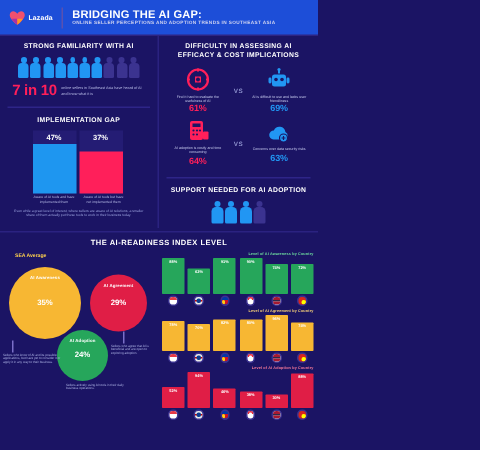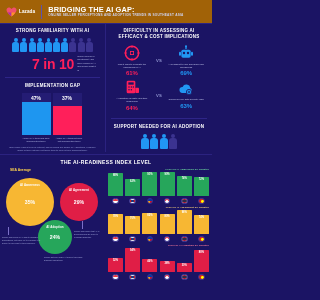--- a/index.html
+++ b/index.html
@@ -6,21 +6,21 @@
   html, body {
     width: 212px; height: 300px;
     background: #1b1464;
     font-family: "Liberation Sans", sans-serif;
     overflow: hidden;
   }
   .page { position: relative; width: 212px; height: 300px; background: #1b1464; }
 
   
   .header {
-    height: 24px; background: #a16207;
+    height: 24px; background: #1d4ed8;
     display: flex; align-items: center; padding: 0 6px; gap: 6px;
     border-bottom: 1px solid #2e2482;
   }
   .logo-wrap { display: flex; align-items: center; gap: 2px; }
   .logo-mark { width: 11px; height: 10px; position: relative; }
   .logo-mark .lp { position: absolute; width: 100%; height: 100%; }
   .logo-text { font-size: 4.6px; font-weight: bold; color: #fff; letter-spacing: .1px; }
   .hdr-div { width: 1px; height: 14px; background: #5a51b0; }
   .hdr-titles { display: flex; flex-direction: column; gap: 1px; }
   .hdr-title { font-size: 7.4px; font-weight: bold; color: #ffffff; letter-spacing: .15px; line-height: 1; }
@@ -45,21 +45,21 @@
   .person .body { position: absolute; top: 4.2px; left: 0; width: 7px; height: 9.4px; border-radius: 2.6px 2.6px 1px 1px; }
   .p-on .head, .p-on .body { background: #2196f3; }
   .p-off .head, .p-off .body { background: #3b3390; }
 
   .people-sm { display: flex; justify-content: center; gap: 1.6px; margin-bottom: 3px; }
   .person-sm { width: 8px; height: 15px; position: relative; }
   .person-sm .head { position: absolute; top: 0; left: 1.9px; width: 4.2px; height: 4.2px; border-radius: 50%; }
   .person-sm .body { position: absolute; top: 4.6px; left: 0; width: 8px; height: 10.4px; border-radius: 3px 3px 1px 1px; }
 
   .bigstat-row { display: flex; align-items: center; justify-content: center; gap: 3px; padding: 0 3px; }
-  .bigstat { font-size: 14px; font-weight: bold; color: #ff1f5a; letter-spacing: -.2px; white-space: nowrap; margin-left: 24px; }
+  .bigstat { font-size: 10px; font-weight: bold; color: #ff1f5a; letter-spacing: -.2px; white-space: nowrap; }
   .bigstat-note { font-size: 2.5px; color: #b9bde8; line-height: 1.35; max-width: 56px; }
 
   
   .vs-block { padding: 1px 0 2px 0; }
   .vs-row { display: flex; align-items: center; justify-content: center; gap: 4px; }
   .vs-side { width: 40px; display: flex; flex-direction: column; align-items: center; gap: 1.5px; }
   .vs-icon { width: 16px; height: 16px; position: relative; }
   .vs-label { font-size: 2.4px; color: #c3c7ec; text-align: center; line-height: 1.3; }
   .vs-pct { font-size: 6px; font-weight: bold; letter-spacing: -.1px; }
   .vs-mid { font-size: 4.2px; font-weight: bold; color: #8f93cf; letter-spacing: .3px; }

